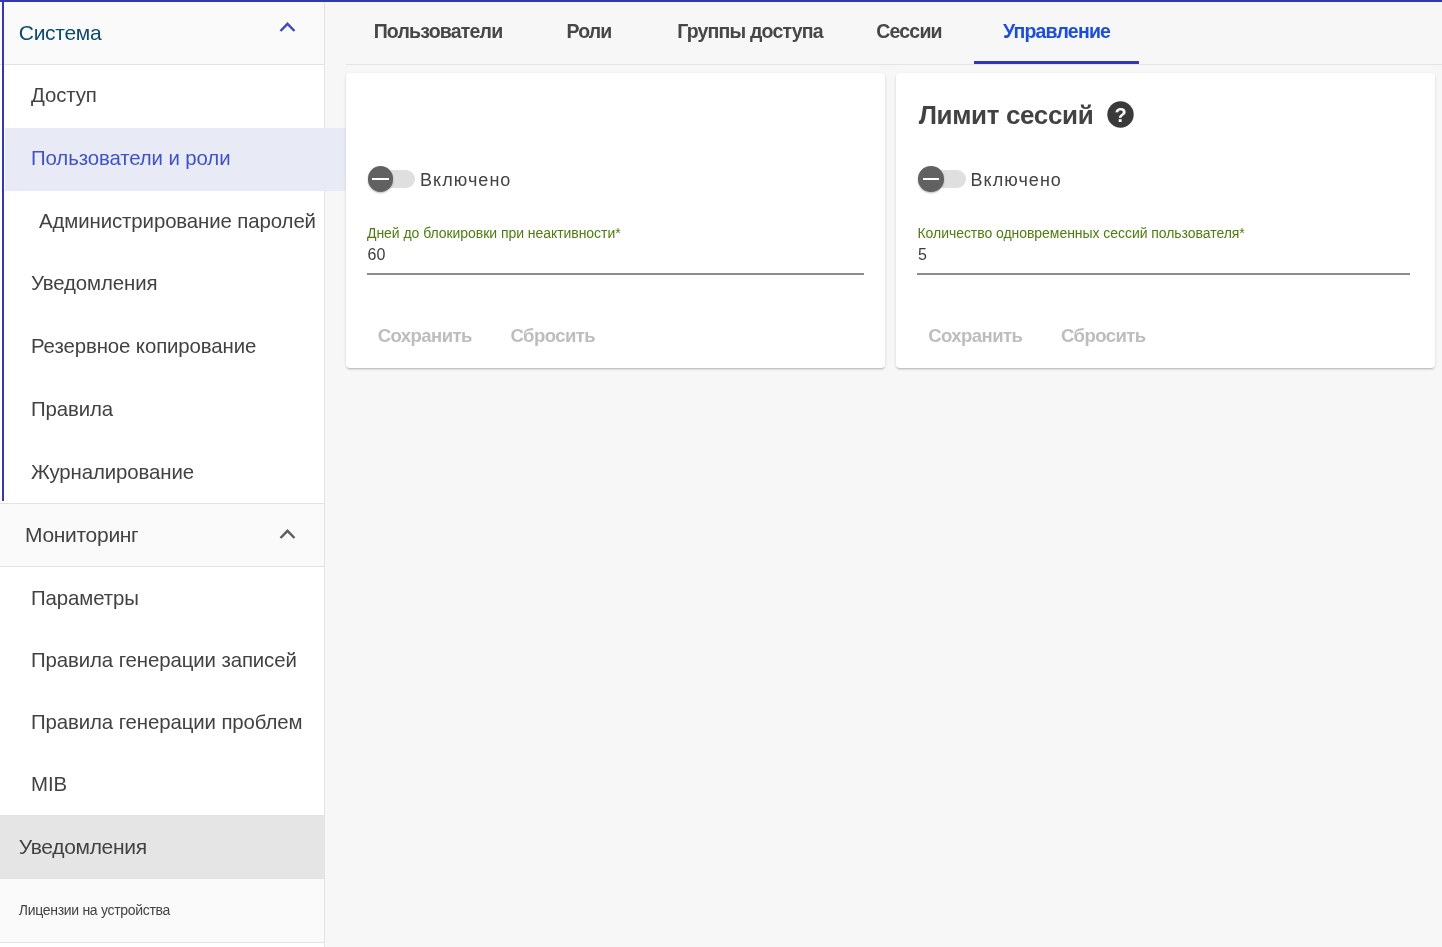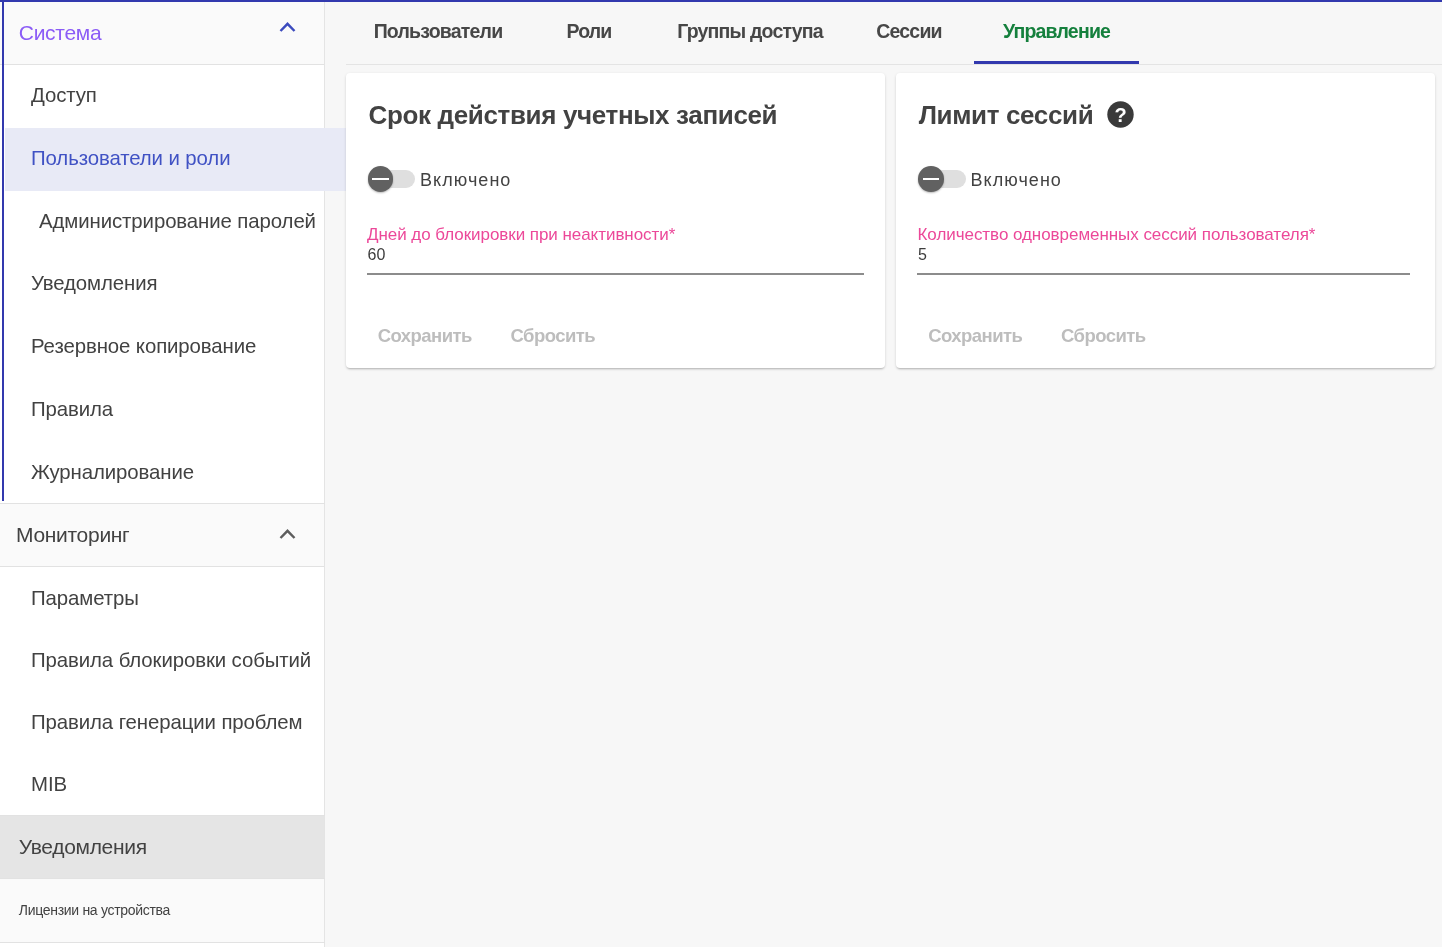--- a/index.html
+++ b/index.html
@@ -9,38 +9,38 @@
     font-family:"Liberation Sans", sans-serif;
   }
   .abs{position:absolute;}
   
   .topbar{left:0;top:0;width:1442px;height:2px;background:#3239ae;}
   
   .side{left:0;top:0;width:325px;height:947px;background:#fff;border-right:1px solid #e4e4e4;box-sizing:border-box;}
   .leftbar{left:1.5px;top:0;width:2.5px;height:501px;background:#3239ae;z-index:5;}
   .row{position:absolute;left:0;width:324px;display:flex;align-items:center;box-sizing:border-box;}
   .row .txt{font-size:20.4px;color:#424242;letter-spacing:-0.1px;white-space:nowrap;}
-  .hdr .txt{color:#8b5cf6;}
+  .hdr .txt{color:#0c4a6e;}
   .sel{background:#e8eaf6;}
   .sel .txt{color:#4052c4;}
   .sep{position:absolute;height:1px;background:#e2e2e2;left:0;width:324px;}
   .chev{position:absolute;right:28px;top:50%;margin-top:-6px;}
   
   .tab{position:absolute;top:17.1px;height:28px;line-height:28px;font-size:19.5px;font-weight:bold;color:#474747;letter-spacing:-0.8px;transform:translateX(-50%);white-space:nowrap;}
-  .tab.on{color:#15803d;}
+  .tab.on{color:#1d4ed8;}
   .tabline{left:974px;top:61px;width:165px;height:2.5px;background:#3239ae;}
   .tabborder{left:346px;top:63.6px;width:1096px;height:1px;background:#e4e4e4;}
   
   .card{background:#fff;border-radius:4px;box-shadow:0 2px 2px -1px rgba(0,0,0,.18), 0 1px 3px 0 rgba(0,0,0,.14);}
   .title{font-size:26px;font-weight:bold;color:#424242;letter-spacing:-0.35px;white-space:nowrap;}
   .switch-track{width:45px;height:17.6px;border-radius:9px;background:#dfdfdf;}
   .switch-thumb{width:25.6px;height:25.6px;border-radius:50%;background:#616161;box-shadow:0 1px 2px rgba(0,0,0,.28);}
   .switch-thumb .dash{position:absolute;left:4.5px;top:11.6px;width:16.6px;height:2.4px;background:#fff;}
   .onlabel{font-size:18px;letter-spacing:1.05px;color:#424242;}
-  .flabel{font-size:17px;color:#ec4899;letter-spacing:-0.05px;white-space:nowrap;}
+  .flabel{font-size:14px;color:#4d7c0f;letter-spacing:-0.05px;white-space:nowrap;}
   .fvalue{font-size:16px;color:#3d3d3d;}
   .fline{height:1.2px;background:#8c8c8c;}
   .btn{font-size:18.5px;font-weight:bold;color:#bdbdbd;letter-spacing:-0.55px;transform:translateX(-50%);white-space:nowrap;}
 </style>
 </head>
 <body>
 
 <div class="abs side"></div>
 <div class="abs leftbar"></div>
 
@@ -69,32 +69,32 @@
   </div>
 <div class="row" style="top:378px;height:62.7px;">
     <span class="txt" style="margin-left:31px;">Правила</span>
   </div>
 <div class="row" style="top:440.7px;height:62.7px;">
     <span class="txt" style="margin-left:31px;">Журналирование</span>
   </div>
 
 <div class="sep" style="top:503.4px;width:325px;"></div>
 <div class="row" style="top:504.4px;height:62px;background:#fafafa;">
-  <span class="txt" style="margin-left:16px;font-size:21px;letter-spacing:-0.3px;">Мониторинг</span>
+  <span class="txt" style="margin-left:25px;font-size:21px;letter-spacing:-0.3px;">Мониторинг</span>
   <svg class="chev" style="top:24px;margin-top:0;" width="17" height="12" viewBox="0 0 17 12">
       <path d="M1.5 10 L8.5 2.8 L15.5 10" fill="none" stroke="#5d5d5d" stroke-width="2.4"></path>
     </svg>
 </div>
 <div class="sep" style="top:566.4px;"></div>
 
 <div class="row" style="top:567.4px;height:61.9px;">
     <span class="txt" style="margin-left:31px;">Параметры</span>
   </div>
 <div class="row" style="top:629.3px;height:61.9px;">
-    <span class="txt" style="margin-left:31px;">Правила блокировки событий</span>
+    <span class="txt" style="margin-left:31px;">Правила генерации записей</span>
   </div>
 <div class="row" style="top:691.2px;height:61.9px;">
     <span class="txt" style="margin-left:31px;">Правила генерации проблем</span>
   </div>
 <div class="row" style="top:753.1px;height:61.9px;">
     <span class="txt" style="margin-left:31px;">MIB</span>
   </div>
 
 <div class="sep" style="top:815px;width:325px;"></div>
 <div class="row" style="top:816px;height:61.8px;background:#e5e5e5;">
@@ -110,21 +110,20 @@
 
 <div class="tab" style="left:438px;">Пользователи</div>
 <div class="tab" style="left:589px;">Роли</div>
 <div class="tab" style="left:750px;">Группы доступа</div>
 <div class="tab" style="left:909px;">Сессии</div>
 <div class="tab on" style="left:1056.5px;">Управление</div>
 <div class="abs tabborder"></div>
 <div class="abs tabline"></div>
 
 <div class="abs card" style="left:345.5px;top:72.6px;width:539px;height:295.2px;">
-  <div class="abs title" style="left:23px;top:27.3px;">Срок действия учетных записей</div>
   <div class="abs switch-track" style="left:24.5px;top:97.6px;"></div>
   <div class="abs switch-thumb" style="left:22px;top:93.6px;">
       <span class="dash"></span>
     </div>
   <div class="abs onlabel" style="left:74.5px;top:97.5px;">Включено</div>
   <div class="abs flabel" style="left:21.5px;top:152.6px;">Дней до блокировки при неактивности*</div>
   <div class="abs fvalue" style="left:22px;top:173.2px;">60</div>
   <div class="abs fline" style="left:21px;top:200.8px;width:497.5px;"></div>
   <div class="abs btn" style="left:79.3px;top:252.2px;">Сохранить</div>
   <div class="abs btn" style="left:207.3px;top:252.2px;">Сбросить</div>

